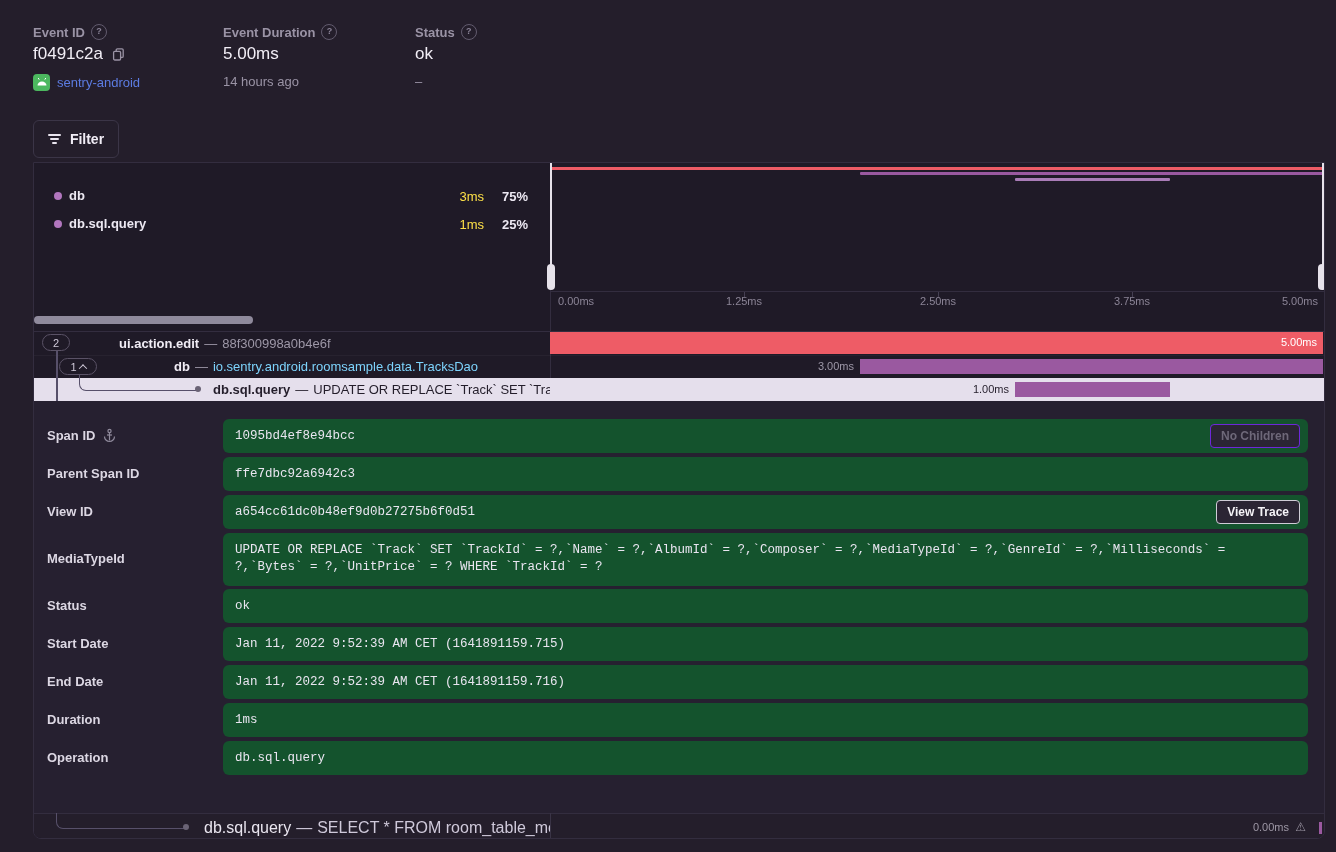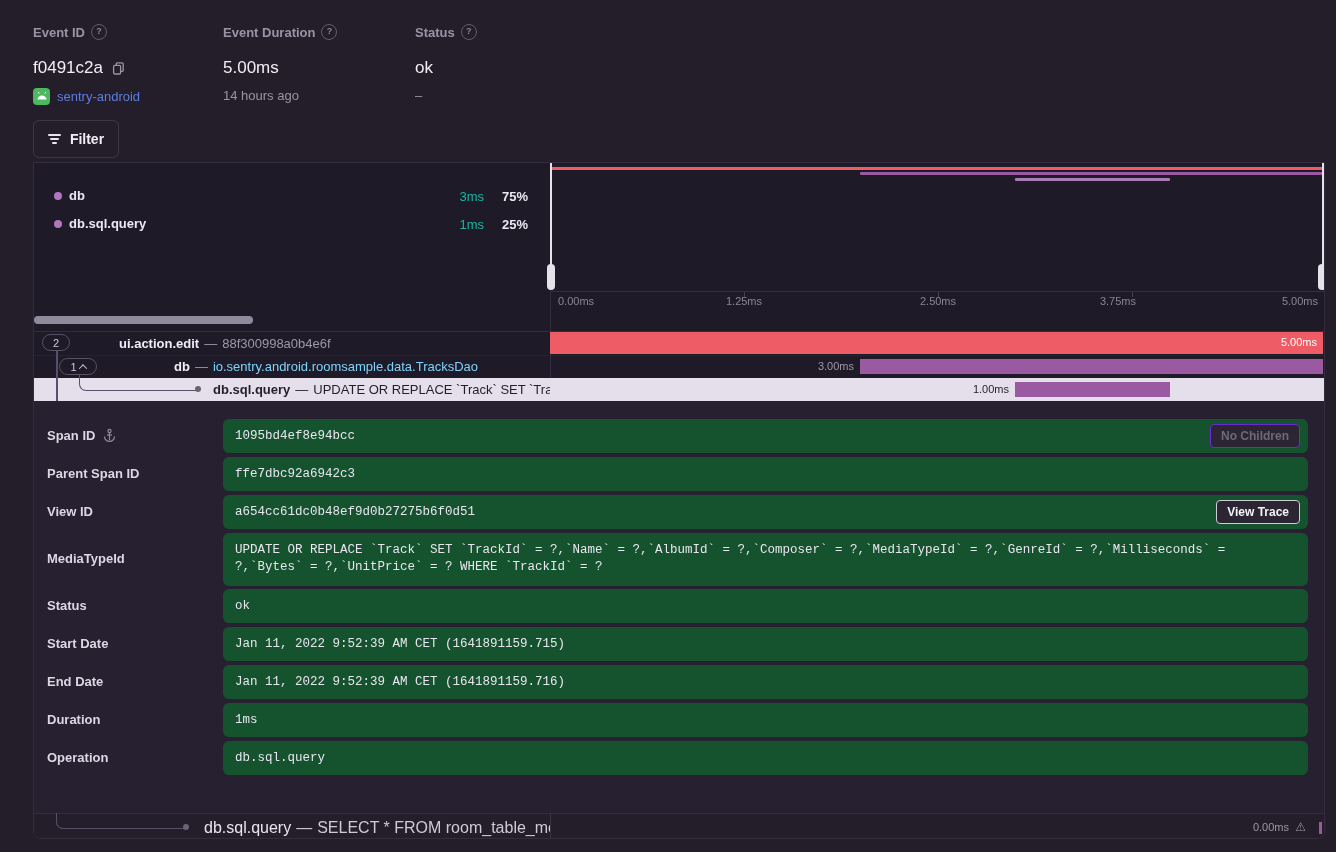--- a/index.html
+++ b/index.html
@@ -4,21 +4,21 @@
 <style>
   html,body{margin:0;padding:0;background:#241e2b;}
   .page{position:relative;width:1336px;height:852px;background:#241e2b;
         font-family:"Liberation Sans",sans-serif;overflow:hidden;color:#f0ecf5;}
 
   
   .hcol{position:absolute;top:24px;}
   .hlabel{display:flex;align-items:center;gap:6px;font-size:13px;font-weight:bold;color:#9a93a5;}
   .help{width:14px;height:14px;border:1px solid #625b6e;border-radius:50%;color:#8a8397;
         font-size:9px;font-weight:bold;line-height:13px;text-align:center;}
-  .hvalue{margin-top:18px;font-size:17px;color:#f2eef6;display:flex;align-items:center;gap:8px;}
+  .hvalue{margin-top:4px;font-size:17px;color:#f2eef6;display:flex;align-items:center;gap:8px;}
   .hsub{margin-top:10px;font-size:13px;color:#9a93a5;display:flex;align-items:center;gap:7px;}
   .proj-icon{width:17px;height:17px;border-radius:4px;background:#4cb85f;display:flex;
              align-items:center;justify-content:center;}
   .link{color:#5c7ce2;font-size:13px;font-weight:normal;}
 
   
   .filter-btn{position:absolute;left:33px;top:120px;width:86px;height:38px;border:1px solid #3b3547;
               border-radius:6px;display:flex;align-items:center;justify-content:center;gap:9px;
               box-sizing:border-box;cursor:pointer;}
   .filter-ico{display:flex;flex-direction:column;gap:2px;align-items:center;}
@@ -34,21 +34,21 @@
 
   
   .widget{position:absolute;left:33px;top:162px;width:1292px;height:677px;box-sizing:border-box;
           border:1px solid #332d3f;border-radius:0 0 8px 8px;background:#1f1a27;overflow:hidden;}
   .vdivider{position:absolute;left:516px;top:0;width:1px;height:238px;background:#332d3f;}
   .vdivider2{position:absolute;left:516px;top:650px;width:1px;height:27px;background:#3a3446;}
 
   .legend-row{position:absolute;left:0;width:516px;height:22px;cursor:pointer;}
   .legend-dot{position:absolute;left:20px;top:7px;width:8px;height:8px;border-radius:50%;background:#b176be;}
   .legend-op{position:absolute;left:35px;top:3px;font-size:13px;font-weight:bold;color:#ece8f2;}
-  .legend-dur{position:absolute;right:66px;top:4px;font-size:13px;color:#14b8a6;}
+  .legend-dur{position:absolute;right:66px;top:4px;font-size:13px;color:#fde047;}
   .legend-pct{position:absolute;right:22px;top:4px;font-size:13px;font-weight:bold;color:#ece8f2;}
 
   .mm-bar{position:absolute;height:3px;border-radius:1px;}
   .mm-handle-line{position:absolute;top:0;width:2px;height:104px;background:#e6e2ea;}
   .mm-grip{position:absolute;top:101px;width:8px;height:26px;border-radius:4px;background:#e6e2ea;cursor:ew-resize;}
 
   .axis{position:absolute;left:516px;top:128px;width:776px;height:18px;border-top:1px solid #332d3f;}
   .axis .tickline{position:absolute;top:0;width:1px;height:5px;background:#453f52;}
   .axis .ticklabel{position:absolute;top:3px;font-size:11px;color:#8b8496;}
   .scrollrow{position:absolute;left:0;top:146px;width:1292px;height:22px;border-bottom:1px solid #332d3f;}
@@ -177,21 +177,21 @@
     <div class="mm-handle-line" style="left:1288px"></div>
     <div class="mm-grip" style="left:1284px"></div>
 
     <div class="axis">
       <span class="tickline" style="left:194px"></span>
       <span class="tickline" style="left:388px"></span>
       <span class="tickline" style="left:582px"></span>
       <span class="ticklabel" style="left:8px">0.00ms</span>
       <span class="ticklabel" style="left:164px;width:60px;text-align:center">1.25ms</span>
       <span class="ticklabel" style="left:358px;width:60px;text-align:center">2.50ms</span>
-      <span class="ticklabel" style="left:526px;width:60px;text-align:right">3.75ms</span>
+      <span class="ticklabel" style="left:552px;width:60px;text-align:center">3.75ms</span>
       <span class="ticklabel" style="right:8px">5.00ms</span>
     </div>
 
     <div class="scrollrow">
       <div class="hscroll-thumb"></div>
     </div>
 
     <div class="srow" style="top:168px;height:24px;border-bottom:1px solid rgba(255,255,255,0.04)">
       <span class="pill" style="left:8px;top:3px;width:28px">
         <span>2</span>

